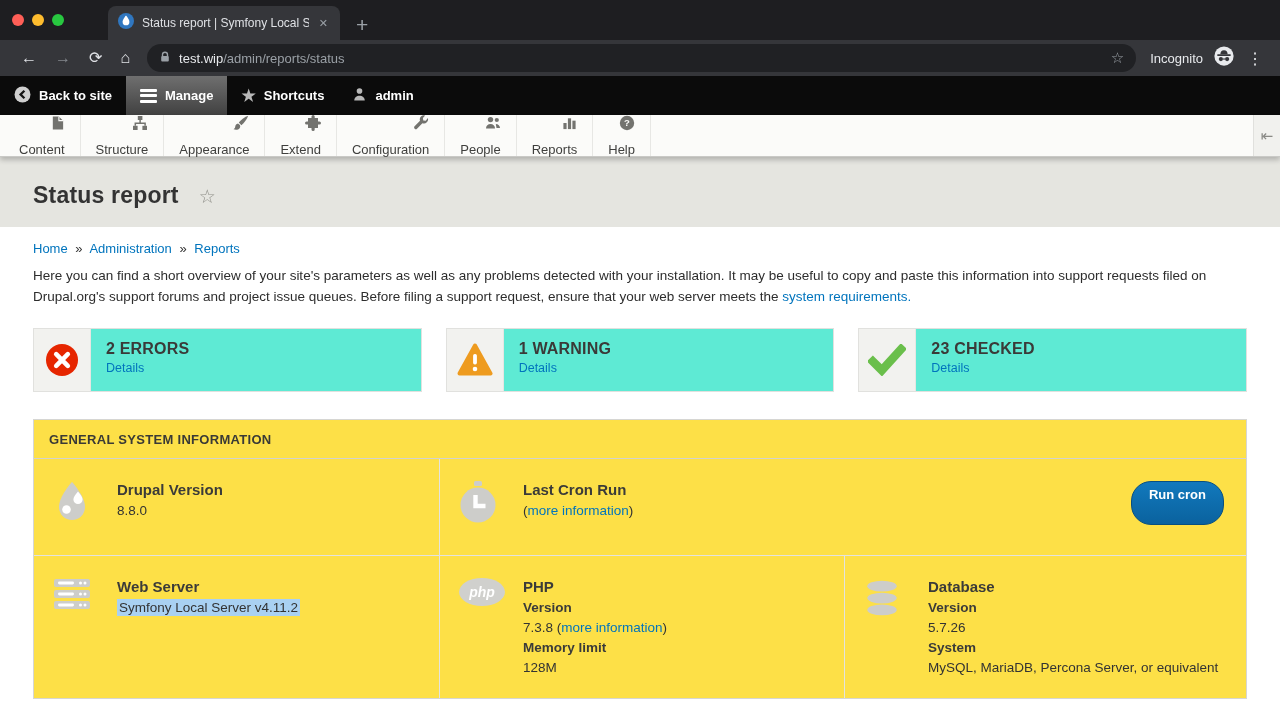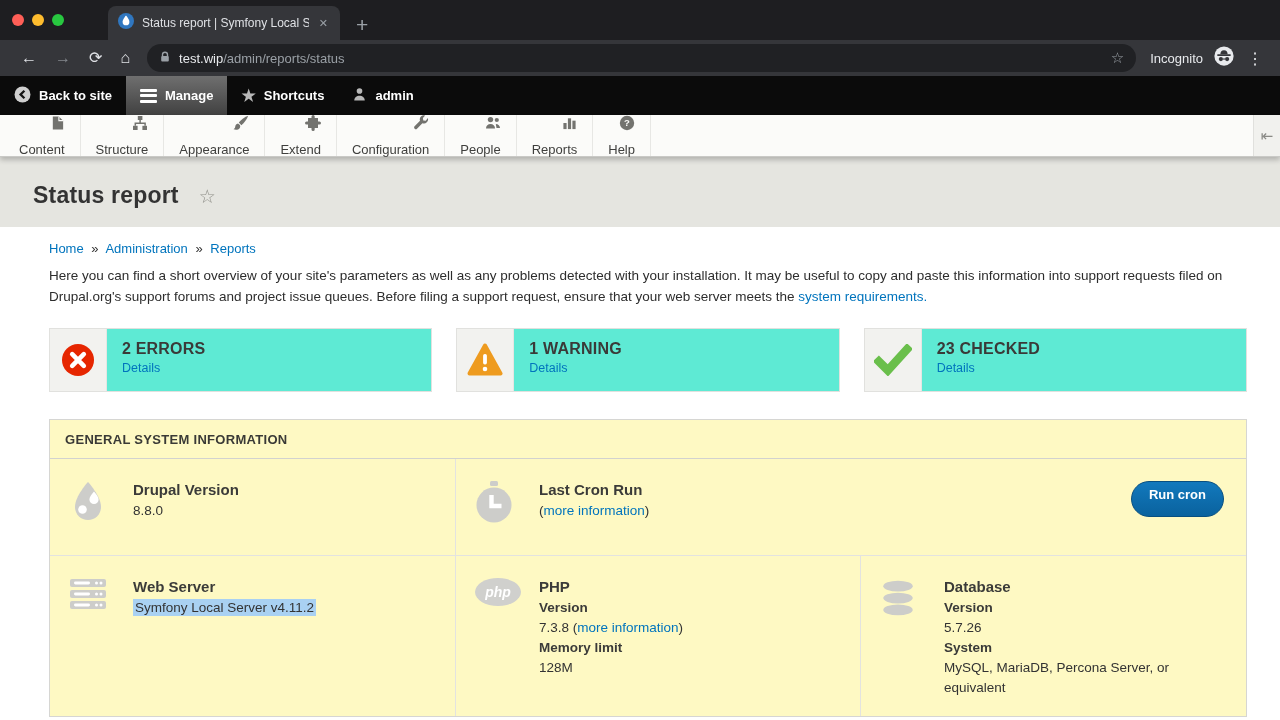--- a/index.html
+++ b/index.html
@@ -49,52 +49,52 @@
   .mb-collapse { width:27px; display:flex; align-items:center; justify-content:center;
                  background:#f1f1ee; border-left:1px solid #e0e0dd; color:#8a8a86; font-size:15px; }
 
   
   .title-band { height:70px; background:#e5e5e0; display:flex; align-items:center;
                 padding:6px 0 0 33px; gap:20px; }
   .page-title { font-size:23px; font-weight:bold; color:#333; letter-spacing:.2px; }
   .title-star { font-size:19px; color:#8f8f89; padding-top:3px; }
 
   
-  .content { padding:0 33px; background:#fff;margin-left:16px; }
+  .content { padding:0 33px; background:#fff; }
   .breadcrumb { margin-top:14px; font-size:13px; color:#333; }
   .breadcrumb a { color:#0074bd; text-decoration:none; }
   .crumb-sep { margin:0 4px; }
   .intro { margin-top:9px; font-size:13.5px; line-height:21px; color:#2d2d2d; }
   .intro a { color:#0074bd; text-decoration:none; }
 
   .cards { margin-top:21px; display:flex; gap:24px; }
   .card { flex:1; border:1px solid #e1e1de; background:#5eead4; height:64px; display:flex; }
   .card-icon { width:57px; flex:none; background:#f2f2ef; border-right:1px solid #e6e6e3;
                display:flex; align-items:center; justify-content:center; }
   .card-body { padding:11px 15px; display:flex; flex-direction:column; gap:3px; }
   .card-count { font-size:16px; font-weight:bold; color:#3a3a38; letter-spacing:.2px; }
   .card-link { font-size:12.5px; color:#0074bd; text-decoration:none; }
 
-  .sysinfo { margin-top:27px; border:1px solid #d6d6d3; background:#fef9c3; }
+  .sysinfo { margin-top:27px; border:1px solid #d6d6d3; background:#fde047; }
   .sec-header { padding:12px 15px 11px; font-size:13px; font-weight:bold; color:#3a3a36;
                 letter-spacing:.3px; border-bottom:1px solid #d2d2cf; }
   .si-row1 { display:grid; grid-template-columns:406px 1fr; border-bottom:1px solid #e3e3e0; }
   .si-row2 { display:grid; grid-template-columns:406px 405px 1fr; }
   .cell { padding:20px 16px 18px 18px; display:flex; gap:21px; border-right:1px solid #e3e3e0; }
   .cell:last-child { border-right:none; }
   .si-row1 .cell { min-height:96px; }
   .si-row2 .cell { min-height:142px; }
   .cell-icon { width:44px; flex:none; padding-top:1px; }
   .cell-content { flex:1; font-size:13.5px; line-height:20px; color:#333; }
   .cell-title { font-size:15px; font-weight:bold; color:#3b3b39; line-height:22px; }
   .sub-label { font-weight:bold; color:#3b3b39; }
   .cell-content a { color:#0074bd; text-decoration:none; }
   .selected-text { background:#a9d1f2; padding:1px 2px; }
   .run-cron { margin-left:auto; margin-right:6px; align-self:flex-start; margin-top:2px;
-              padding:5px 17px 14px; border-radius:20px; color:#fff; font-size:13px; font-weight:bold;
+              padding:5px 17px 22px; border-radius:20px; color:#fff; font-size:13px; font-weight:bold;
               background:linear-gradient(#1279bd,#0a629e); border:1px solid #084f80; }
 </style>
 </head>
 <body>
 
 <div class="tab-strip">
   <div class="traffic-lights">
     <span class="tl red"></span>
     <span class="tl yellow"></span>
     <span class="tl green"></span>

